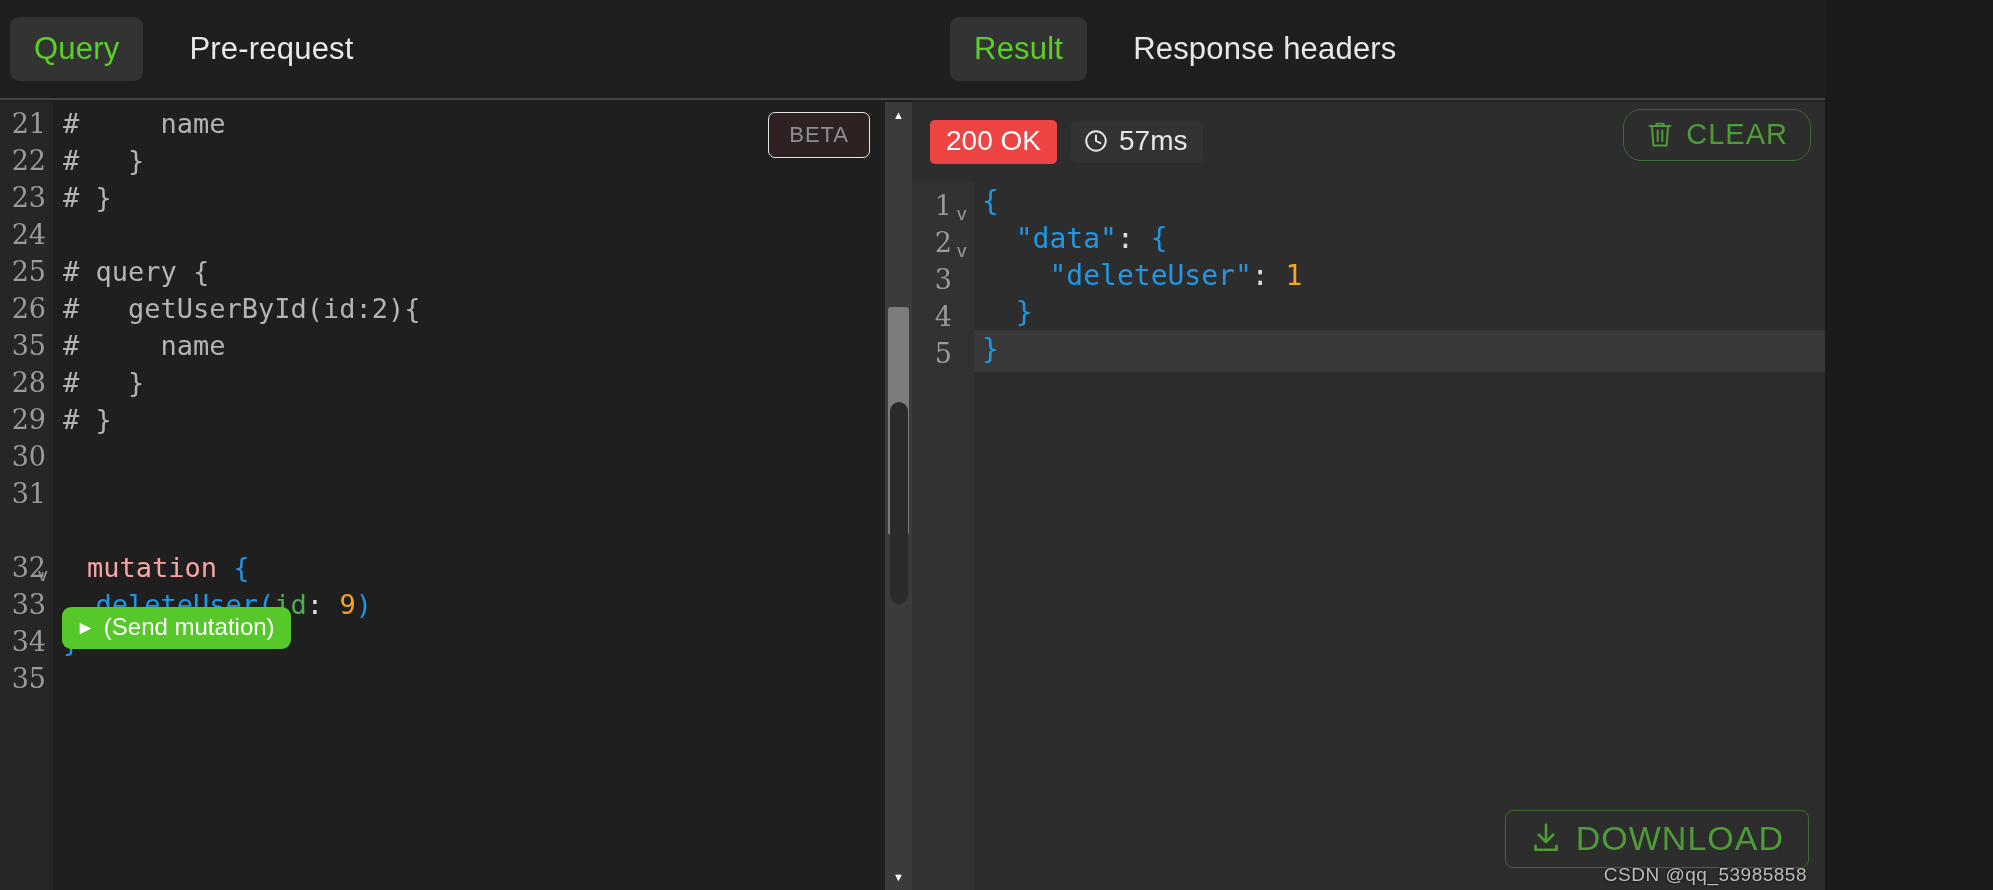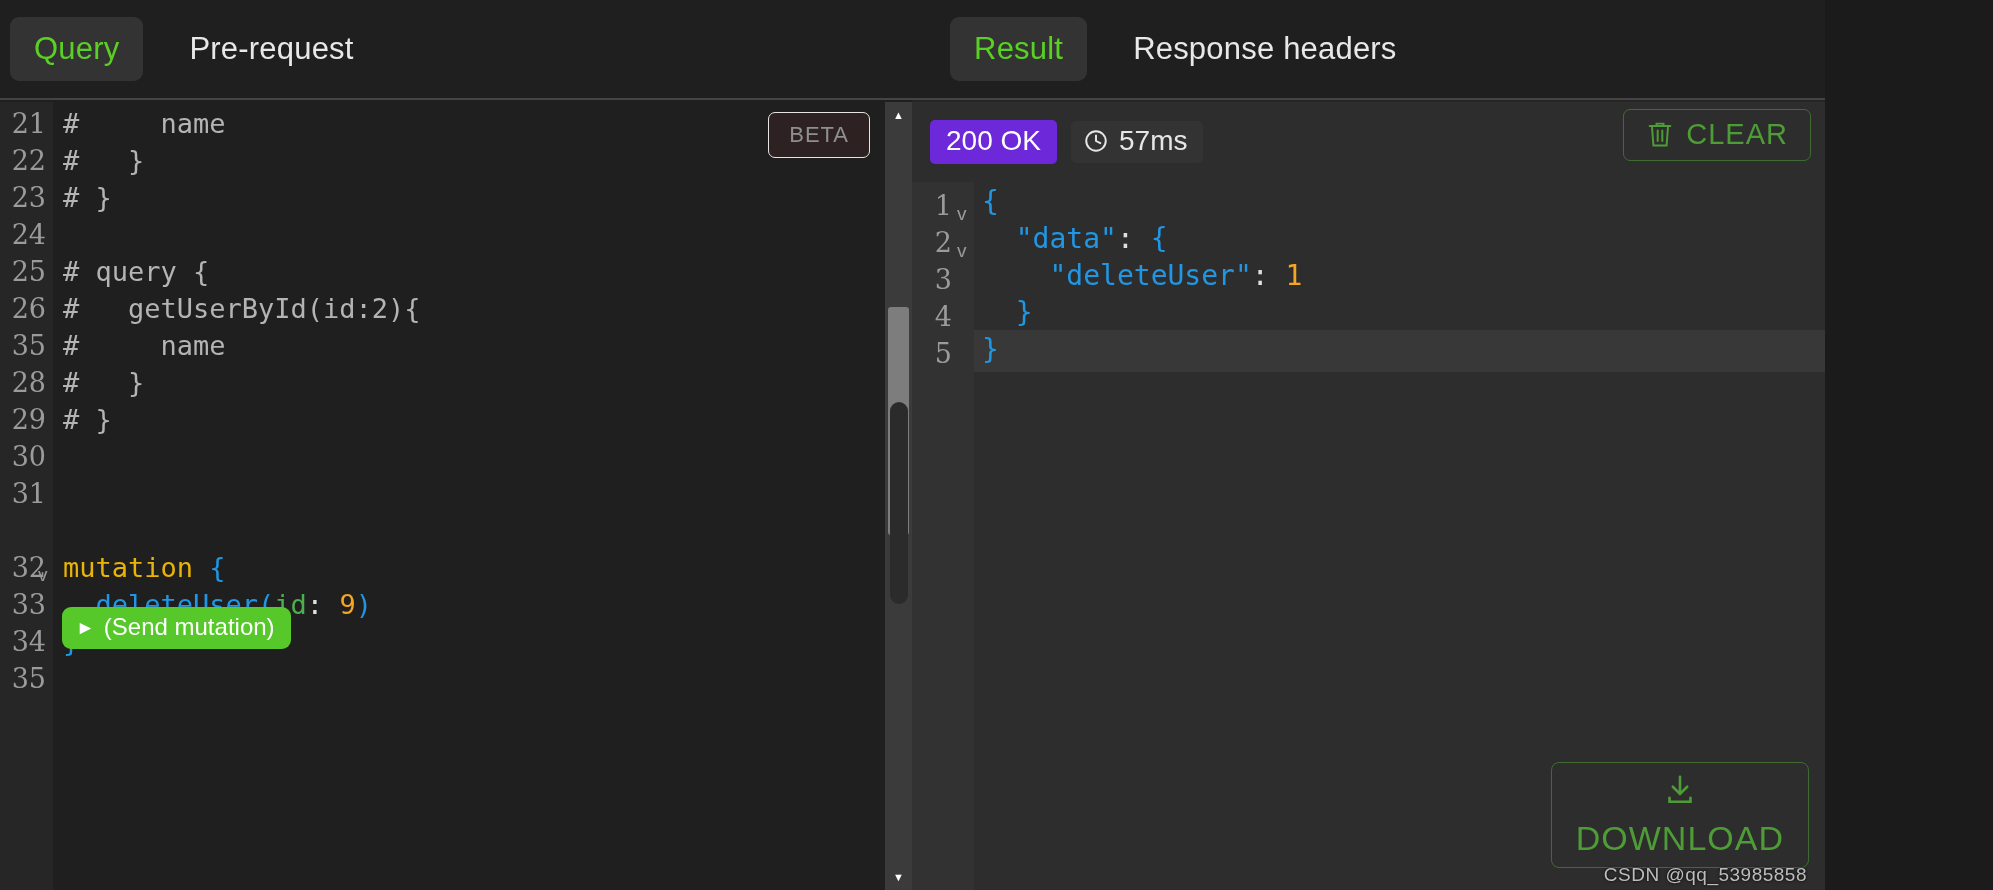--- a/index.html
+++ b/index.html
@@ -54,21 +54,21 @@
   .fold {
     position: absolute; font-family: "Liberation Sans", sans-serif;
     font-size: 19px; color: #9a9a9a; line-height: 1;
   }
   .cl {
     position: absolute; left: 10px;
     font-family: "DejaVu Sans Mono", "Liberation Mono", monospace;
     font-size: 27px; line-height: 1; white-space: pre;
   }
   .cmt { color: #b4b4b4; }
-  .kw  { color: #eab308; }
+  .kw  { color: #fca5a5; margin-left: 24px; }
   .fn  { color: #2196e3; }
   .arg { color: #4caf50; }
   .num { color: #f5a623; }
   .punc{ color: #2196e3; }
 
   
   .send-btn {
     position: absolute; left: 62px; top: 505px;
     background: #56c82a; color: #ffffff;
     font-size: 24px; padding: 8px 16px 10px 14px;
@@ -107,32 +107,32 @@
     background: #2b2b2b; border-radius: 10px; cursor: pointer;
   }
 
   
   .result-header {
     position: absolute; left: 0; right: 0; top: 102px; height: 80px;
     background: #2d2d2d;
     display: flex; align-items: center; padding-left: 18px;
   }
   .status-pill {
-    background: #6d28d9; color: #ffffff; font-size: 28px;
+    background: #ef4444; color: #ffffff; font-size: 28px;
     padding: 7px 16px 9px; border-radius: 5px; line-height: 1;
   }
   .time-pill {
     margin-left: 14px; background: #333333; color: #e6e6e6;
     font-size: 28px; padding: 6px 16px 8px 12px; border-radius: 5px;
     display: flex; align-items: center; gap: 10px; line-height: 1;
   }
   .clear-btn {
     position: absolute; right: 14px; top: 7px;
     border: 1px solid #3f6b33; color: #4e9c36;
-    font-size: 29px; padding: 9px 22px 11px; border-radius: 7px;
+    font-size: 29px; padding: 9px 22px 11px; border-radius: 18px;
     display: flex; align-items: center; gap: 12px; cursor: pointer;
     letter-spacing: 1px; line-height: 1;
   }
   .res-body {
     position: absolute; left: 0; right: 0; top: 182px; bottom: 0;
     background: #2d2d2d; overflow: hidden;
   }
   .res-gutter {
     position: absolute; left: 0; top: 0; width: 62px; bottom: 0;
     background: #323232;
@@ -157,21 +157,21 @@
   .jkey  { color: #2196e3; }
   .jbrace{ color: #2196e3; }
   .jcolon{ color: #e0e0e0; }
   .jnum  { color: #f5a623; }
 
   .download-btn {
     position: absolute; right: 16px; bottom: 22px;
     border: 1px solid #3f6b33; color: #4e9c36;
     font-size: 34px; padding: 10px 24px 12px; border-radius: 8px;
     display: flex; align-items: center; gap: 14px; cursor: pointer;
-    letter-spacing: 1px; line-height: 1; flex-direction: column;
+    letter-spacing: 1px; line-height: 1;
   }
   .watermark {
     position: absolute; right: 18px; bottom: 4px;
     color: #bdbdbd; font-size: 19px; letter-spacing: 0.5px;
     text-shadow: 0 0 3px #000;
   }
   svg { display: block; }
 </style>
 </head>
 <body>

